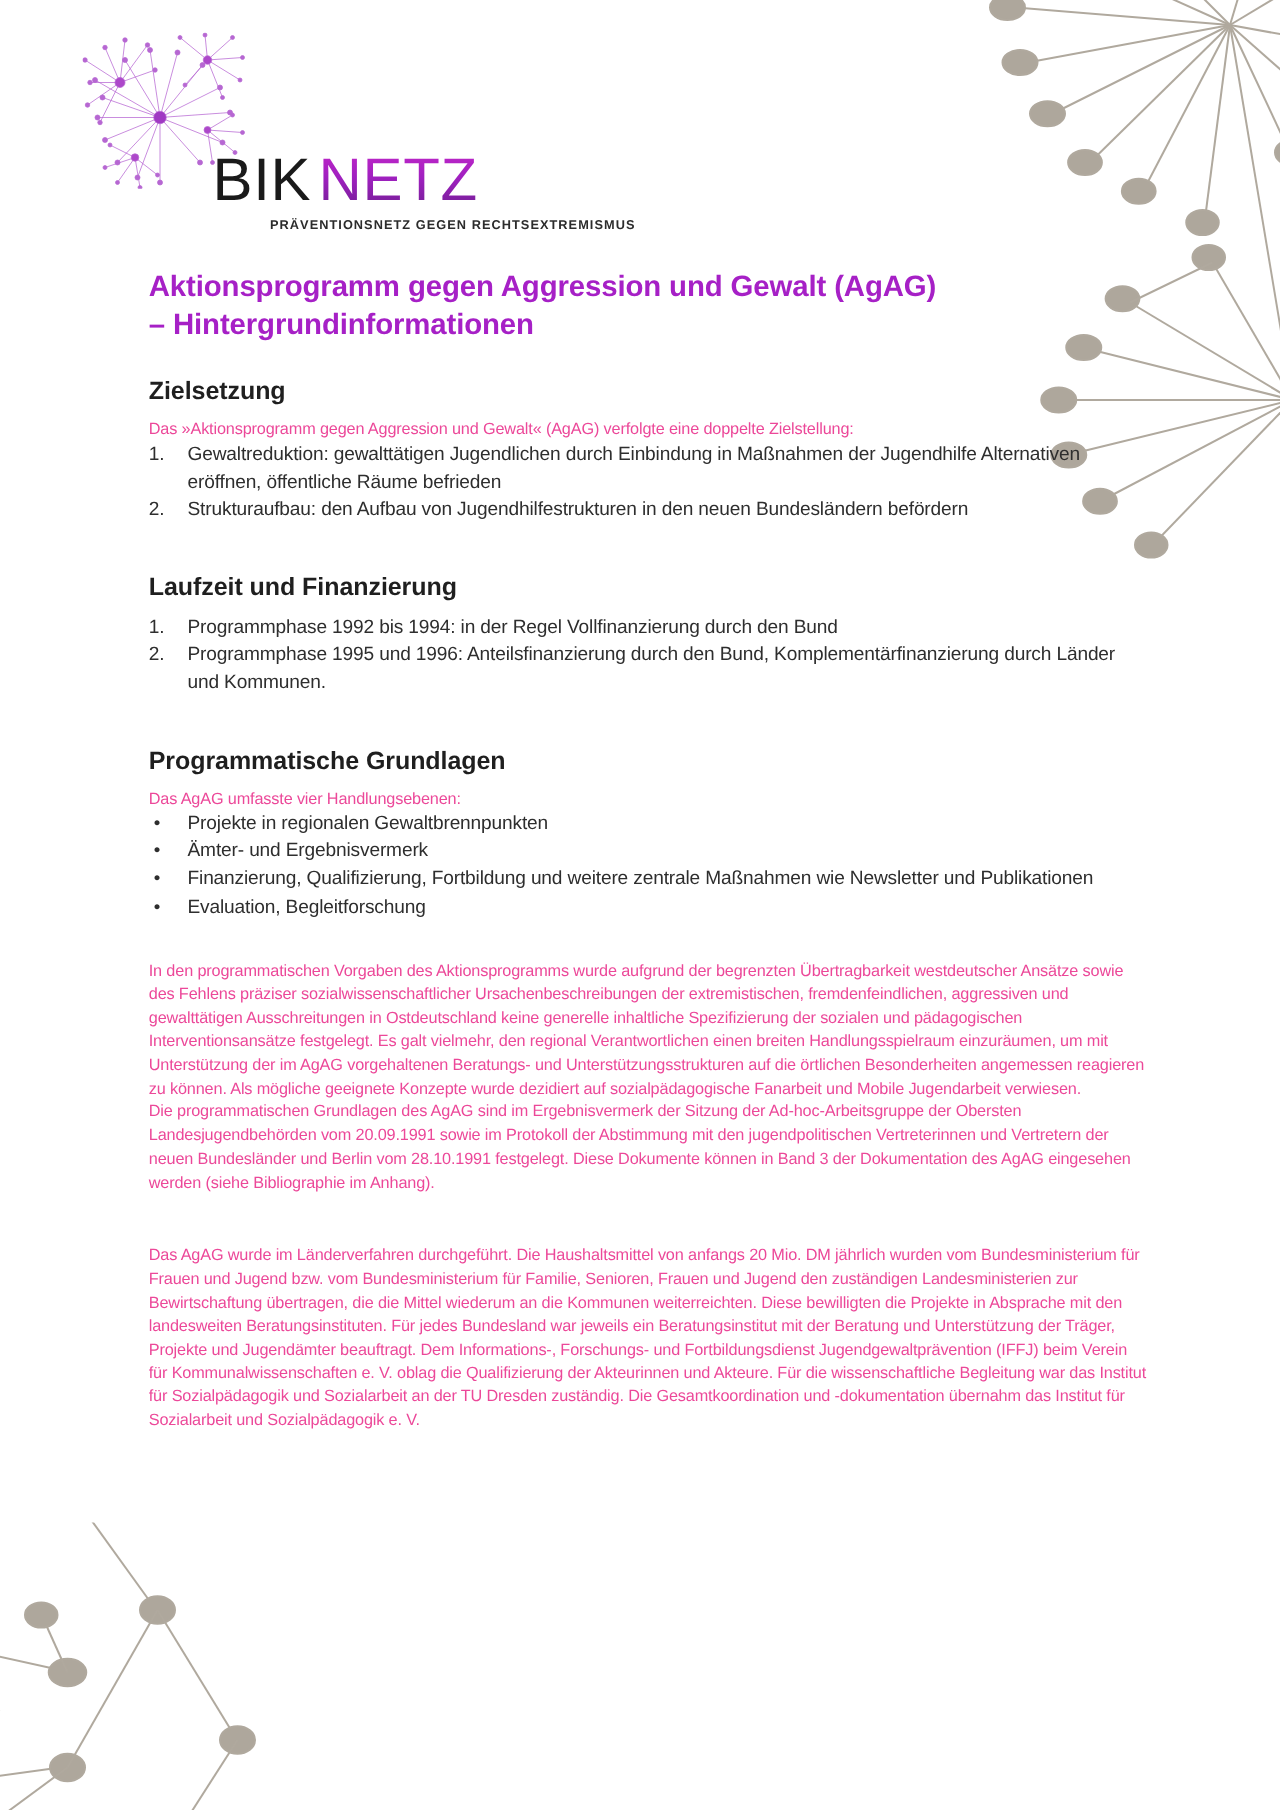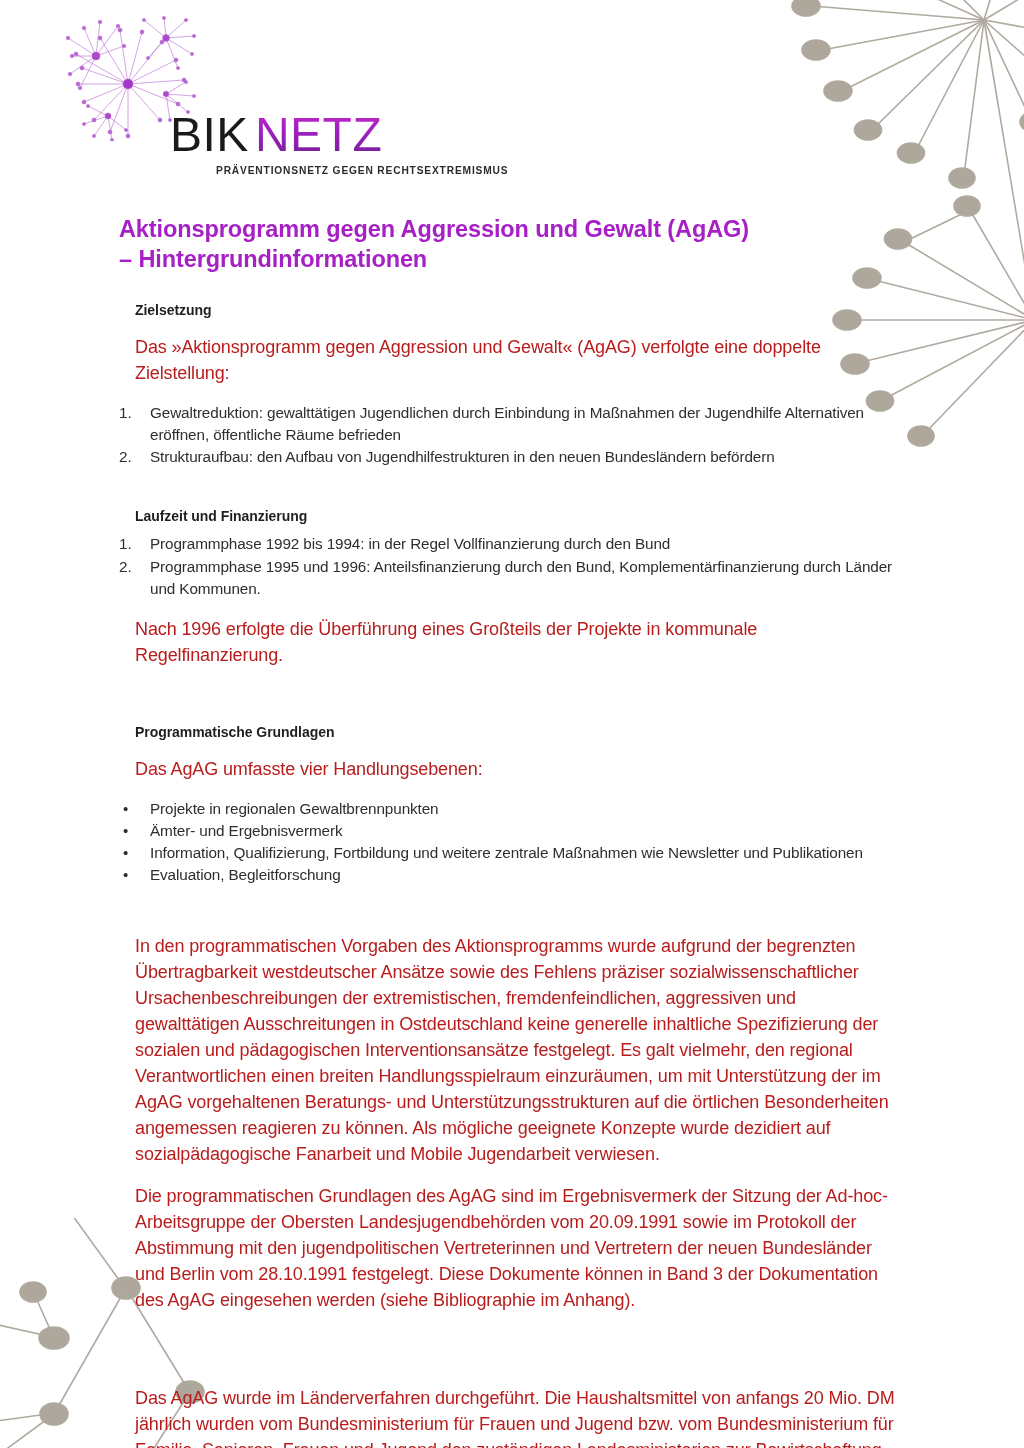--- a/index.html
+++ b/index.html
@@ -33,21 +33,21 @@
     bottom: -30px;
     left: -60px;
     width: 300px;
     height: 260px;
   }
 
   
   .logo-block {
     position: absolute;
     left: 66px;
-    top: 16px;
+    top: 26px;
     width: 340px;
     height: 145px;
   }
   .logo-graphic {
     position: absolute;
     left: 0;
     top: 0;
     width: 132px;
     height: 125px;
   }
@@ -98,32 +98,32 @@
     line-height: 1.28;
     font-weight: bold;
     color: #a620c6;
     letter-spacing: -0.1px;
   }
   h1.doc-title .tl2 {
     display: block;
   }
 
   h2.section-head {
-    margin: 0 0 9px 16px;
-    font-size: 14px;
+    margin: 0 0 9px 0;
+    font-size: 20px;
     font-weight: bold;
     color: #1f1f1f;
     letter-spacing: -0.05px;
   }
 
   p.para {
-    margin: 16px;
-    font-size: 18px;
+    margin: 0;
+    font-size: 13px;
     line-height: 1.445;
-    color: #b91c1c;
+    color: #ec4899;
     letter-spacing: -0.12px;
   }
 
   .section {
     margin-bottom: 0;
   }
   .gap-lg { height: 40px; }
   .gap-md { height: 31px; }
 
   ol.num-list, ul.bullet-list {
@@ -374,40 +374,39 @@
       <ol class="num-list">
         <li>
           <span class="marker">1.</span>
           <span>Programmphase 1992 bis 1994: in der Regel Vollfinanzierung durch den Bund</span>
         </li>
         <li>
           <span class="marker">2.</span>
           <span>Programmphase 1995 und 1996: Anteilsfinanzierung durch den Bund, Komplementärfinanzierung durch Länder und Kommunen.</span>
         </li>
       </ol>
-      <p class="para">Nach 1996 erfolgte die Überführung eines Großteils der Projekte in kommunale Regelfinanzierung.</p>
     </div>
 
     <div class="gap-lg"></div>
 
     <div class="section">
       <h2 class="section-head">Programmatische Grundlagen</h2>
       <p class="para">Das AgAG umfasste vier Handlungsebenen:</p>
       <ul class="bullet-list">
         <li>
           <span class="marker">•</span>
           <span>Projekte in regionalen Gewaltbrennpunkten</span>
         </li>
         <li>
           <span class="marker">•</span>
           <span>Ämter- und Ergebnisvermerk</span>
         </li>
         <li>
           <span class="marker">•</span>
-          <span>Information, Qualifizierung, Fortbildung und weitere zentrale Maßnahmen wie Newsletter und Publikationen</span>
+          <span>Finanzierung, Qualifizierung, Fortbildung und weitere zentrale Maßnahmen wie Newsletter und Publikationen</span>
         </li>
         <li>
           <span class="marker">•</span>
           <span>Evaluation, Begleitforschung</span>
         </li>
       </ul>
 
       <div class="gap-md"></div>
 
       <div class="para-stack">

